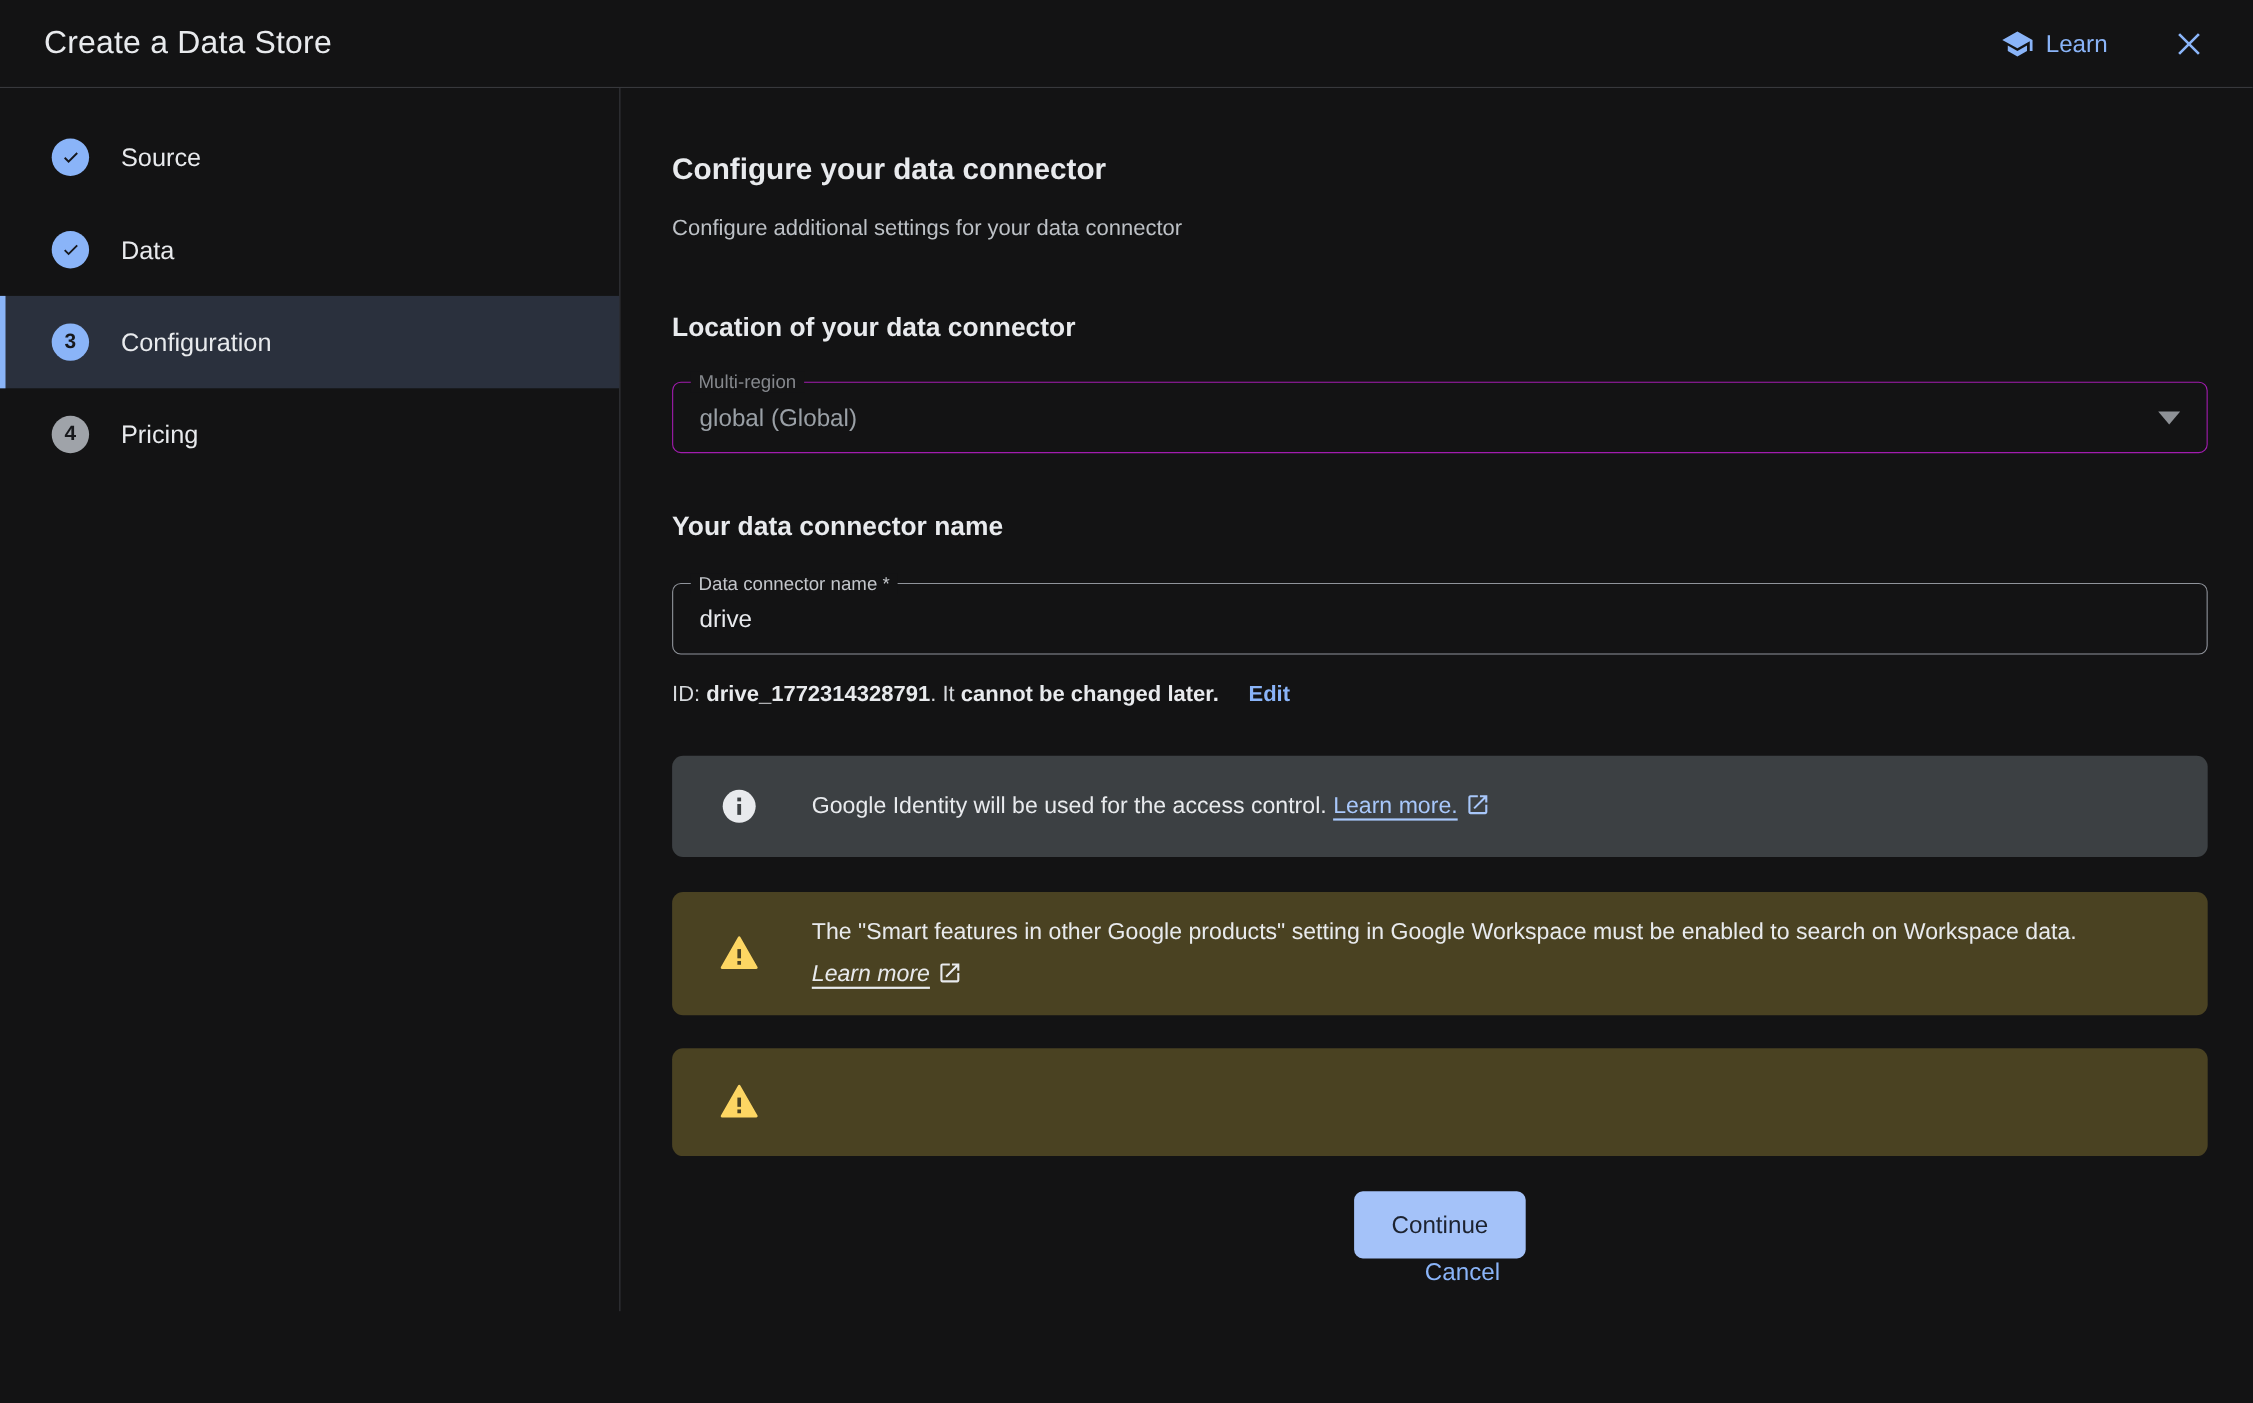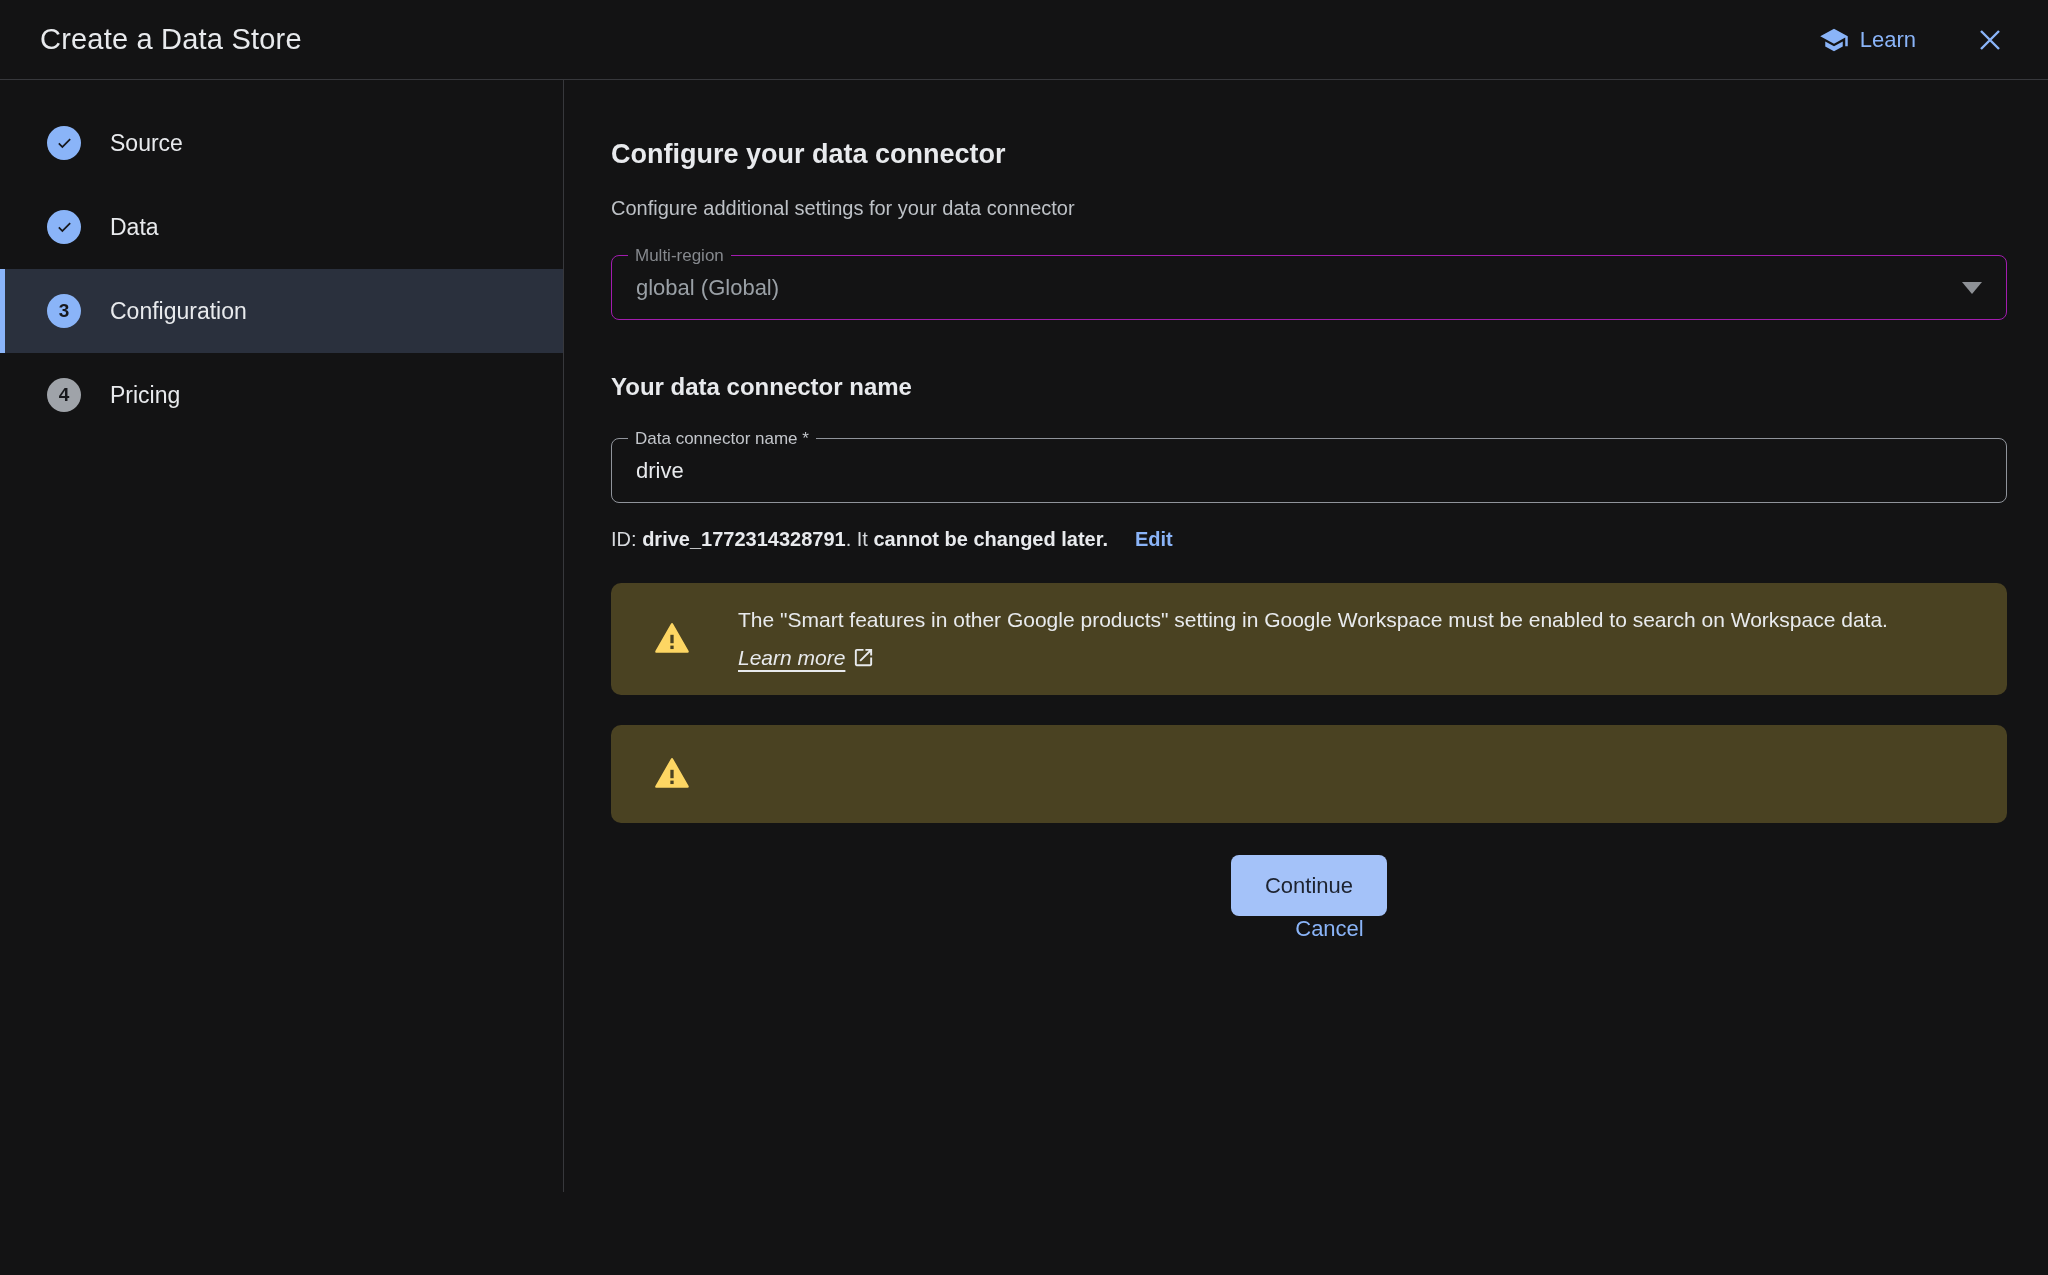--- a/index.html
+++ b/index.html
@@ -166,38 +166,52 @@
       <span class="step-label">Pricing</span>
     </div>
 
   </div>
 
   <div class="main">
 
     <div class="page-title">Configure your data connector</div>
     <div class="page-subtitle">Configure additional settings for your data connector</div>
 
+    <div class="section-heading">Location of your data connector</div>
 
     <div class="field disabled">
       <span class="float-label">Multi-region</span>
       <span class="field-value">global (Global)</span>
       <span class="dropdown-arrow"></span>
     </div>
 
     <div class="section-heading name">Your data connector name</div>
 
     <div class="field enabled">
       <span class="float-label">Data connector name *</span>
       <input class="name-input" type="text" value="drive" style="">
     </div>
 
     <div class="id-line">
       <span>ID: </span><b>drive_1772314328791</b><span>. It </span><b>cannot be changed later.</b><span class="edit-link">Edit</span>
     </div>
 
+    <div class="banner info">
+      <svg class="banner-icon" viewBox="0 0 24 24">
+        <circle cx="12" cy="12" r="10" fill="#e8eaed"></circle>
+        <rect x="10.85" y="10.6" width="2.3" height="6.6" fill="#3c4043"></rect>
+        <rect x="10.85" y="6.7" width="2.3" height="2.3" fill="#3c4043"></rect>
+      </svg>
+      <div class="banner-text">
+        <span>Google Identity will be used for the access control.</span>
+        <span class="banner-link">Learn more.</span><span class="ext-icon"><svg viewBox="0 0 24 24">
+              <path d="M19 19H5V5h7V3H5c-1.11 0-2 .9-2 2v14c0 1.1.89 2 2 2h14c1.1 0 2-.9 2-2v-7h-2v7zM14 3v2h3.59l-9.83 9.83 1.41 1.41L19 6.41V10h2V3h-7z"></path>
+            </svg></span>
+      </div>
+    </div>
 
     <div class="banner warning first">
       <svg class="banner-icon" viewBox="0 0 24 24">
         <path d="M12 2.2 1.6 20.4h20.8z" fill="#fdd663" stroke="#fdd663" stroke-width="1.6" stroke-linejoin="round"></path>
         <rect x="10.9" y="9.2" width="2.2" height="5.6" fill="#4a4222"></rect>
         <rect x="10.9" y="16.4" width="2.2" height="2.3" fill="#4a4222"></rect>
       </svg>
       <div class="banner-text">
         <span>The "Smart features in other Google products" setting in Google Workspace must be enabled to search on Workspace data.</span>
         <span class="banner-link">Learn more</span><span class="ext-icon"><svg viewBox="0 0 24 24">

